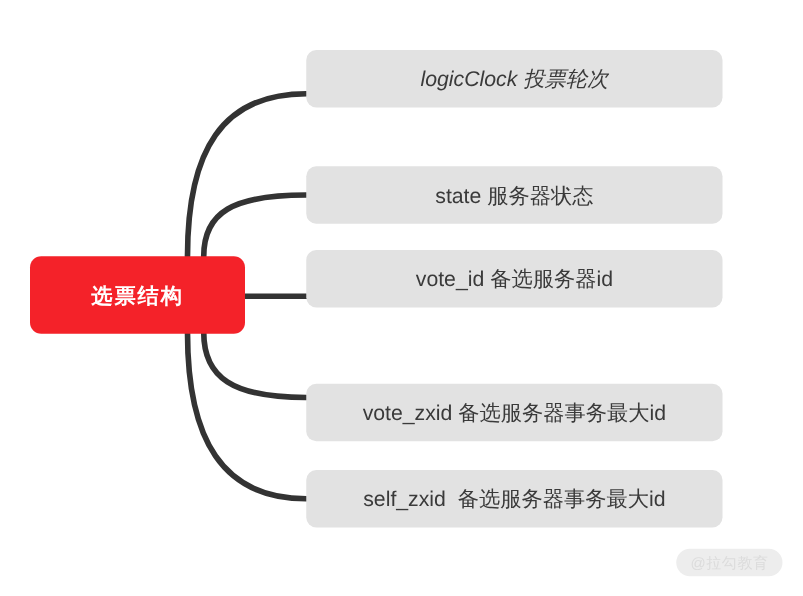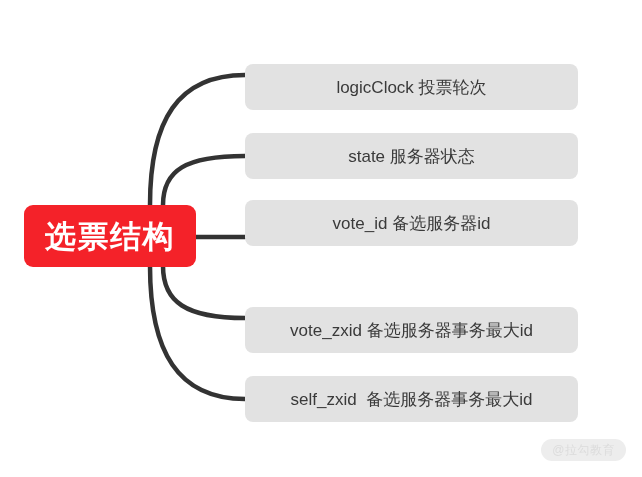--- a/index.html
+++ b/index.html
@@ -39,40 +39,40 @@
     left: 24px;
     top: 205px;
     width: 172px;
     height: 62px;
     background: #F42229;
     border-radius: 9px;
     z-index: 3;
   }
   #root-node .node-label {
     color: #ffffff;
-    font-size: 31px;
+    font-size: 17px;
     font-weight: bold;
     letter-spacing: 1.5px;
     line-height: 1;
   }
   .branch-node {
     left: 245px;
     width: 333px;
     height: 46px;
     background: #E2E2E2;
     border-radius: 8px;
     z-index: 2;
   }
   .branch-node .node-label {
     color: #3A3A3A;
     font-size: 17px;
     line-height: 1;
     white-space: pre;
   }
-  #branch-0 { top: 64px; }
+  #branch-0 { top: 40px; font-style: italic; }
   #branch-1 { top: 133px; }
   #branch-2 { top: 200px; }
   #branch-3 { top: 295px; margin-top: 12px; }
   #branch-4 { top: 376px; }
 
   #watermark {
     position: absolute;
     right: 16px;
     bottom: 16px;
     height: 22px;

